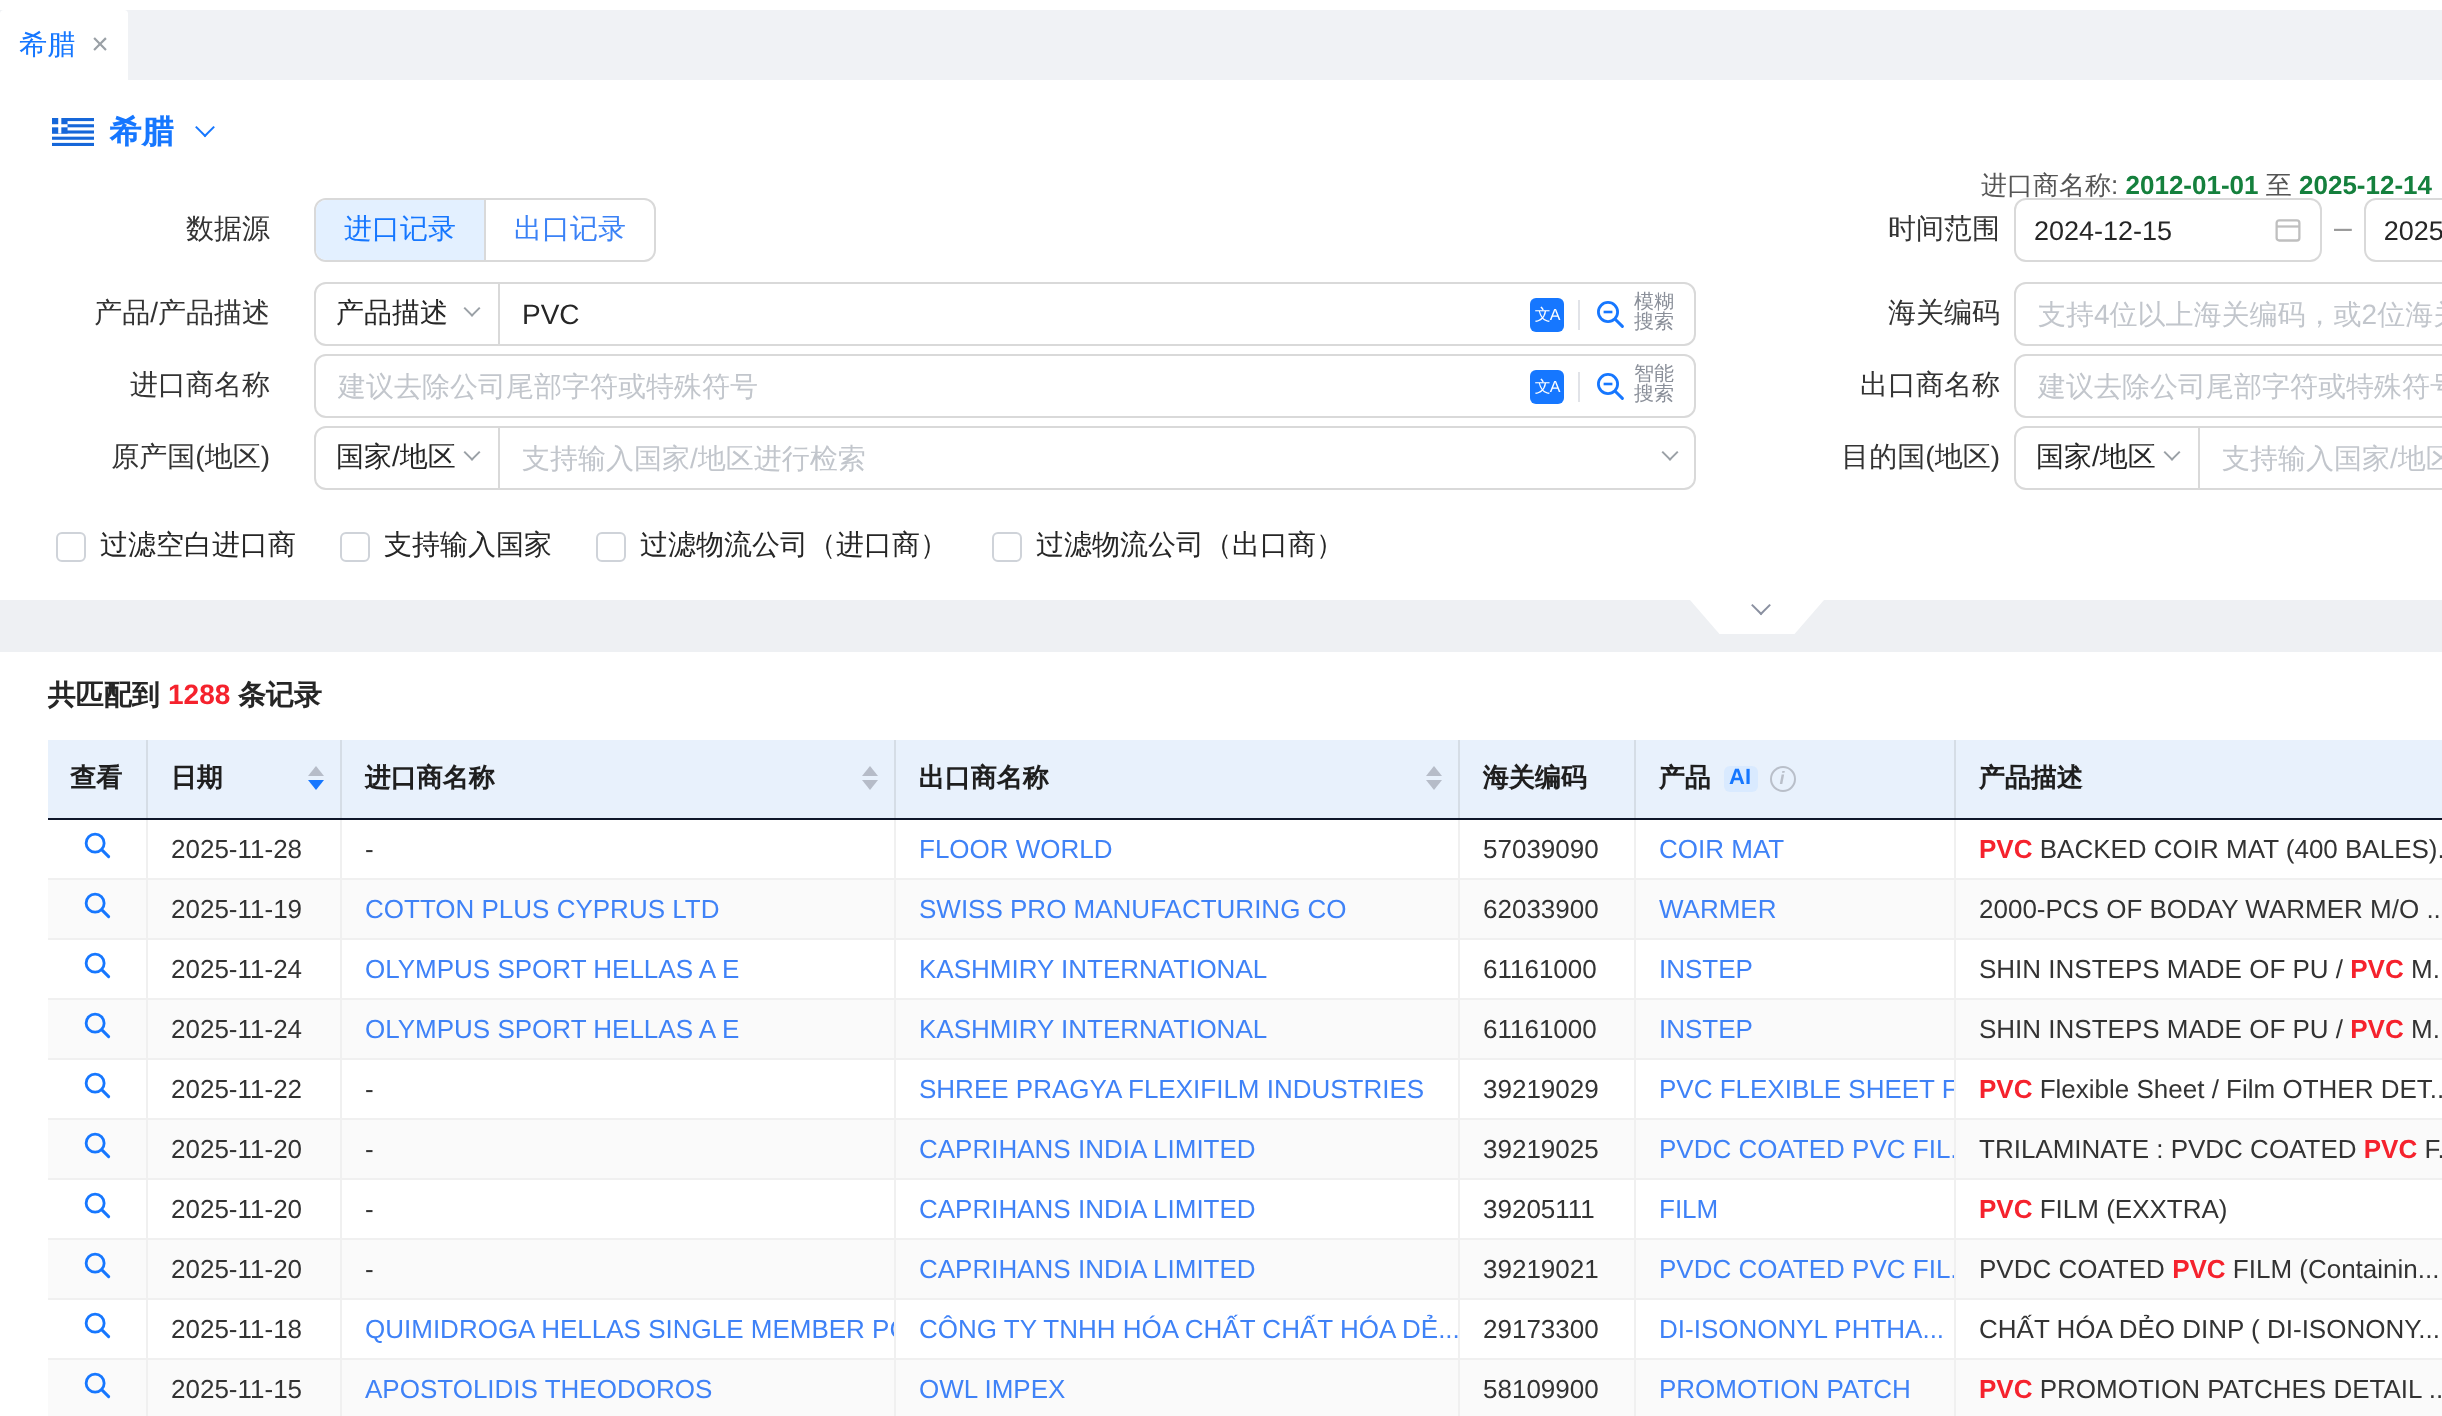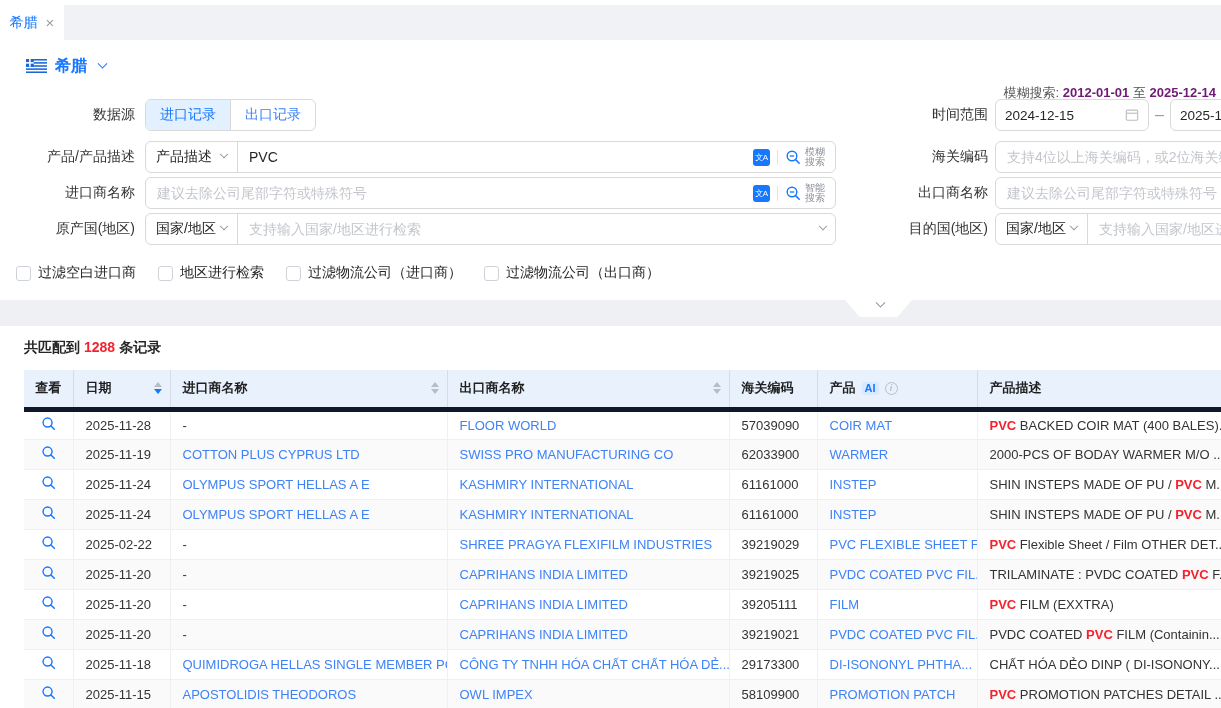--- a/index.html
+++ b/index.html
@@ -16,26 +16,26 @@
   .main-panel { background:#fff; position:relative; padding:0 0 0 0; height:260px; }
   .page-header { padding:13px 0 0 26px; display:flex; align-items:center; gap:8px; height:39px; }
   .flag { width:21px; height:14px; display:block; }
   .page-title { font-size:16px; font-weight:bold; color:#1677ff; }
   .chev { display:inline-block; width:7px; height:7px; border-right:1.6px solid #1677ff;
     border-bottom:1.6px solid #1677ff; transform:rotate(45deg) translate(-2px,-2px); margin-left:4px; }
   .chev-gray { border-color:#9aa0a6; }
 
   .update-line { margin-top:5px; height:14px; text-align:right; padding-right:5px;
     font-size:13px; color:#555; white-space:nowrap; }
-  .update-line b { color:#701a75; font-weight:bold; }
+  .update-line b { color:#15803d; font-weight:bold; }
 
   .frow { display:flex; align-items:center; height:32px; padding-left:24px; }
   .frow1 { margin-top:1px; margin-bottom:10px; }
   .frow2,.frow3 { margin-bottom:4px; }
-  .flabel { width:111px; flex-shrink:0; text-align:right; margin-right:10px;
+  .flabel { width:111px; flex-shrink:0; text-align:right; margin-right:22px;
     font-size:14px; color:#333; white-space:nowrap; }
   .ffield { width:691px; flex-shrink:0; display:flex; align-items:center; }
   .rlabel { width:92px; flex-shrink:0; text-align:right; margin-left:60px; margin-right:7px;
     font-size:14px; color:#333; white-space:nowrap; }
   .rfield { width:345px; flex-shrink:0; display:flex; align-items:center; }
 
   
   .seg-group { display:flex; height:32px; border:1px solid #d9d9d9; border-radius:6px;
     overflow:hidden; background:#fff; }
   .seg { min-width:72px; padding:0 14px; display:flex; align-items:center; justify-content:center;
@@ -59,39 +59,39 @@
   .vdiv { width:1px; height:15px; background:#e1e3e8; }
   .search-btn { display:flex; align-items:center; gap:3px; cursor:pointer; }
   .search-btn .stxt { width:22px; font-size:10px; line-height:10px; color:#8a8f99; }
 
   .dinput { height:32px; background:#fff; border:1px solid #d9d9d9; border-radius:6px;
     display:flex; align-items:center; padding:0 9px; gap:4px; flex-shrink:0; }
   .dinput .dtext { flex:1; font-size:13.5px; color:#262626; white-space:nowrap; }
   .dsep { margin:0 6px; color:#999; flex-shrink:0; }
 
   
-  .cb-row { display:flex; align-items:center; gap:22px; margin-top:20px; padding-left:16px; height:16px; }
+  .cb-row { display:flex; align-items:center; gap:22px; margin-top:20px; padding-left:28px; height:16px; }
   .cb-item { display:flex; align-items:center; gap:7px; font-size:14px; color:#262626; white-space:nowrap; }
   .cbx { width:15px; height:15px; border:1px solid #cfd3d9; border-radius:3px; background:#fff; cursor:pointer; flex-shrink:0; }
 
   
   .band { height:26px; background:#eef0f3; position:relative; }
   .notch { position:absolute; left:845px; top:0; width:67px; height:17px; background:#fff;
     clip-path:polygon(0 0,100% 0,78% 100%,22% 100%); display:flex; align-items:flex-start;
     justify-content:center; cursor:pointer; }
   .notch .chev { border-color:#8a90a0; width:7px; height:7px; margin-top:2px; }
 
   
   .results-panel { background:#fff; border-radius:6px 6px 0 0; height:382px; padding-top:13px; }
   .count-line { padding-left:24px; font-size:14px; font-weight:bold; color:#262626; }
   .count-line .cnt { color:#f5222d; margin:0 4px; }
 
   table { border-collapse:collapse; table-layout:fixed; width:1253px; margin:13px 0 0 24px; font-size:13px; }
   thead th { height:39px; background:#e8f1fc; font-weight:bold; color:#1f1f1f; text-align:left;
-    border-right:1px solid #d5dde6; border-bottom:5px solid #0f172a; padding:0; }
+    border-right:1px solid #d5dde6; border-bottom:1px solid #0f172a; padding:0; }
   th .thwrap { display:flex; align-items:center; height:100%; padding:0 8px 0 12px; gap:6px; }
   th.center .thwrap { justify-content:center; padding:0; }
   tbody td { height:30px; border-right:1px solid #f0f0f0; border-bottom:1px solid #f0f0f0;
     padding:0 10px 0 12px; white-space:nowrap; overflow:hidden; color:#333; }
   tbody tr:nth-child(even) { background:#fafafa; }
   td.view-cell { text-align:center; padding:0; }
   .fixcol { box-shadow:10px 0 8px -8px rgba(0,0,0,0.14); }
   .lnk { color:#3f82f7; cursor:pointer; }
   .red { color:#f5222d; font-weight:bold; }
   .carets { display:flex; flex-direction:column; gap:2px; margin-left:auto; cursor:pointer; }
@@ -127,21 +127,21 @@
         <rect y="14" width="27" height="2" fill="#fff"></rect>
       <rect width="10" height="10" fill="#1667d9"></rect>
       <rect x="4" width="2" height="10" fill="#fff"></rect>
         <rect y="4" width="10" height="2" fill="#fff"></rect>
     </svg>
     <span class="page-title">希腊</span>
     <span class="chev"></span>
   </div>
 
   <div class="update-line">
-    <span>模糊搜索:</span>
+    <span>进口商名称:</span>
     <b>2012-01-01</b>
     <span>至</span>
     <b>2025-12-14</b>
   </div>
 
   <div class="frow frow1">
     <div class="flabel">数据源</div>
     <div class="ffield">
       <div class="seg-group" id="ds-toggle">
           <div class="seg seg-active">进口记录</div>
@@ -248,21 +248,21 @@
     </div>
   </div>
 
   <div class="cb-row" id="cb-row">
       <label class="cb-item">
         <span class="cbx"></span>
         <span>过滤空白进口商</span>
       </label>
       <label class="cb-item">
         <span class="cbx"></span>
-        <span>地区进行检索</span>
+        <span>支持输入国家</span>
       </label>
       <label class="cb-item">
         <span class="cbx"></span>
         <span>过滤物流公司（进口商）</span>
       </label>
       <label class="cb-item">
         <span class="cbx"></span>
         <span>过滤物流公司（出口商）</span>
       </label>
     </div>
@@ -389,21 +389,21 @@
           <td><span class="lnk">INSTEP</span></td>
           <td><span>SHIN INSTEPS MADE OF PU / </span><span class="red">PVC</span><span> M...</span></td>
         </tr>
         <tr>
           <td class="view-cell fixcol"><span class="view-icon">
               <svg width="15" height="15" viewBox="0 0 16 16">
                 <circle cx="7" cy="7" r="4.8" fill="none" stroke="#1677ff" stroke-width="1.5"></circle>
                 <line x1="10.6" y1="10.6" x2="14.2" y2="14.2" stroke="#1677ff" stroke-width="1.6" stroke-linecap="round"></line>
               </svg>
             </span></td>
-          <td>2025-02-22</td>
+          <td>2025-11-22</td>
           <td>-</td>
           <td><span class="lnk">SHREE PRAGYA FLEXIFILM INDUSTRIES</span></td>
           <td>39219029</td>
           <td><span class="lnk">PVC FLEXIBLE SHEET F...</span></td>
           <td><span class="red">PVC</span><span> Flexible Sheet / Film OTHER DET...</span></td>
         </tr>
         <tr>
           <td class="view-cell fixcol"><span class="view-icon">
               <svg width="15" height="15" viewBox="0 0 16 16">
                 <circle cx="7" cy="7" r="4.8" fill="none" stroke="#1677ff" stroke-width="1.5"></circle>

